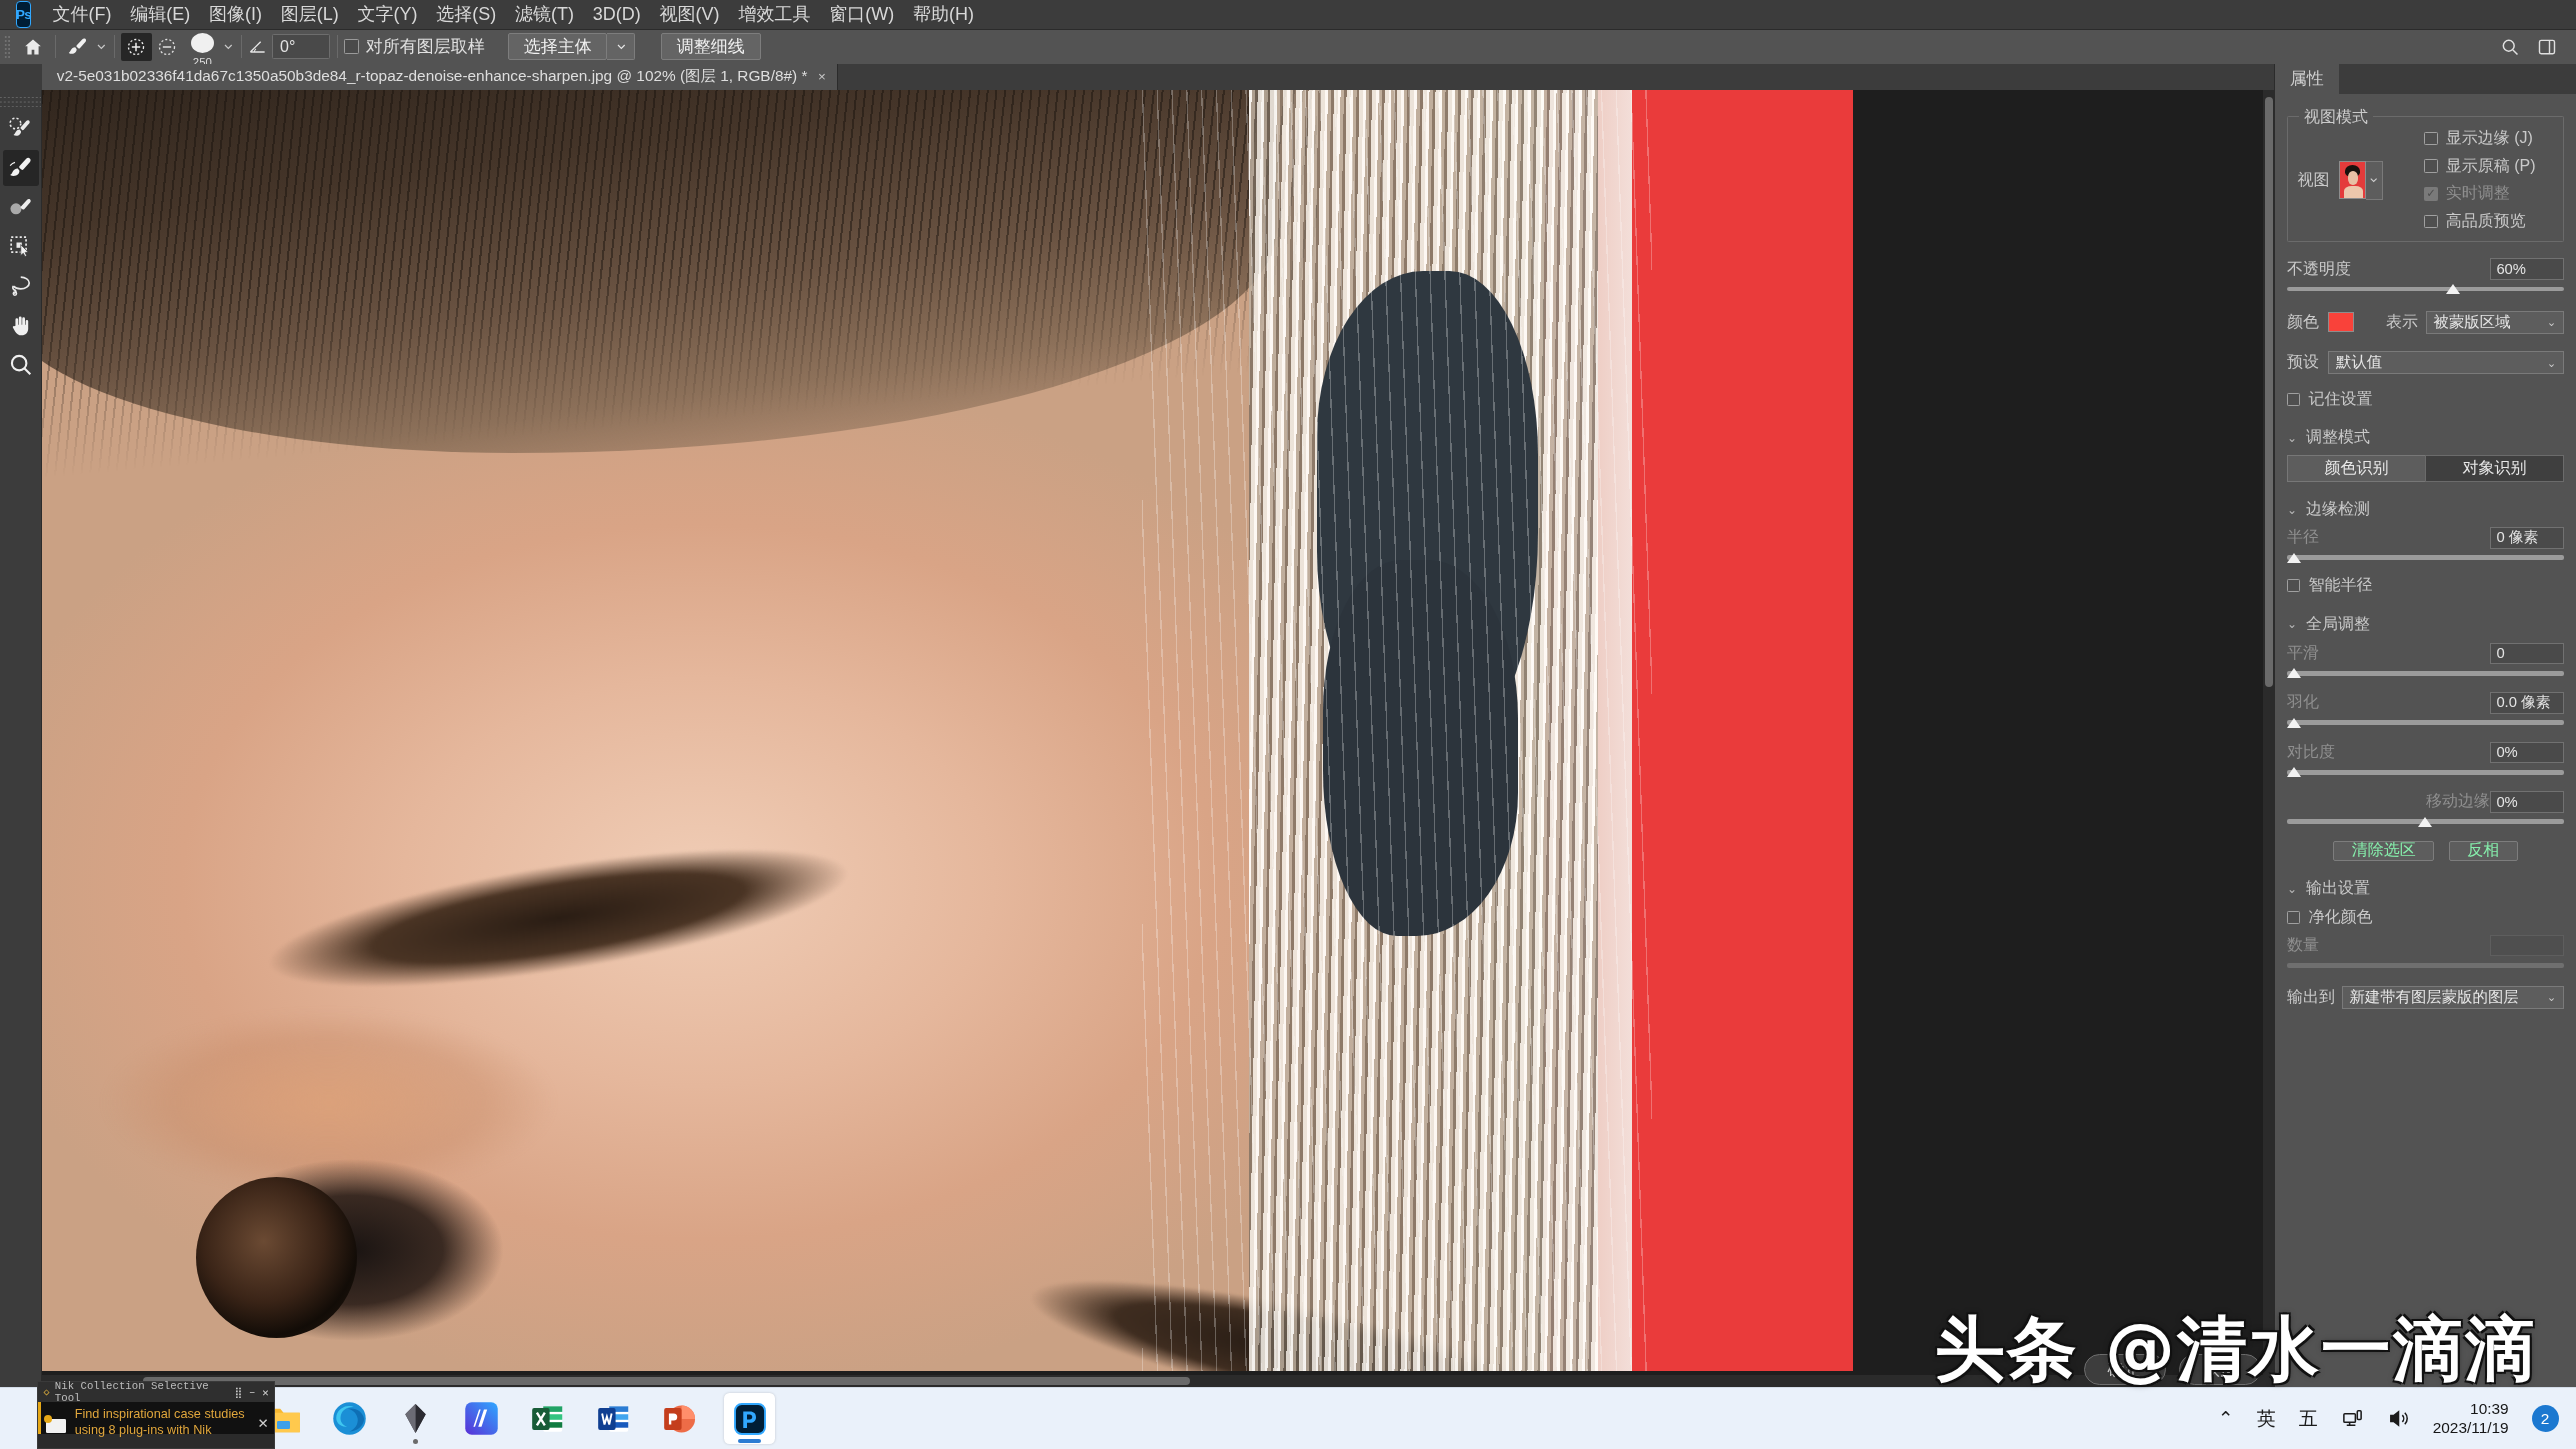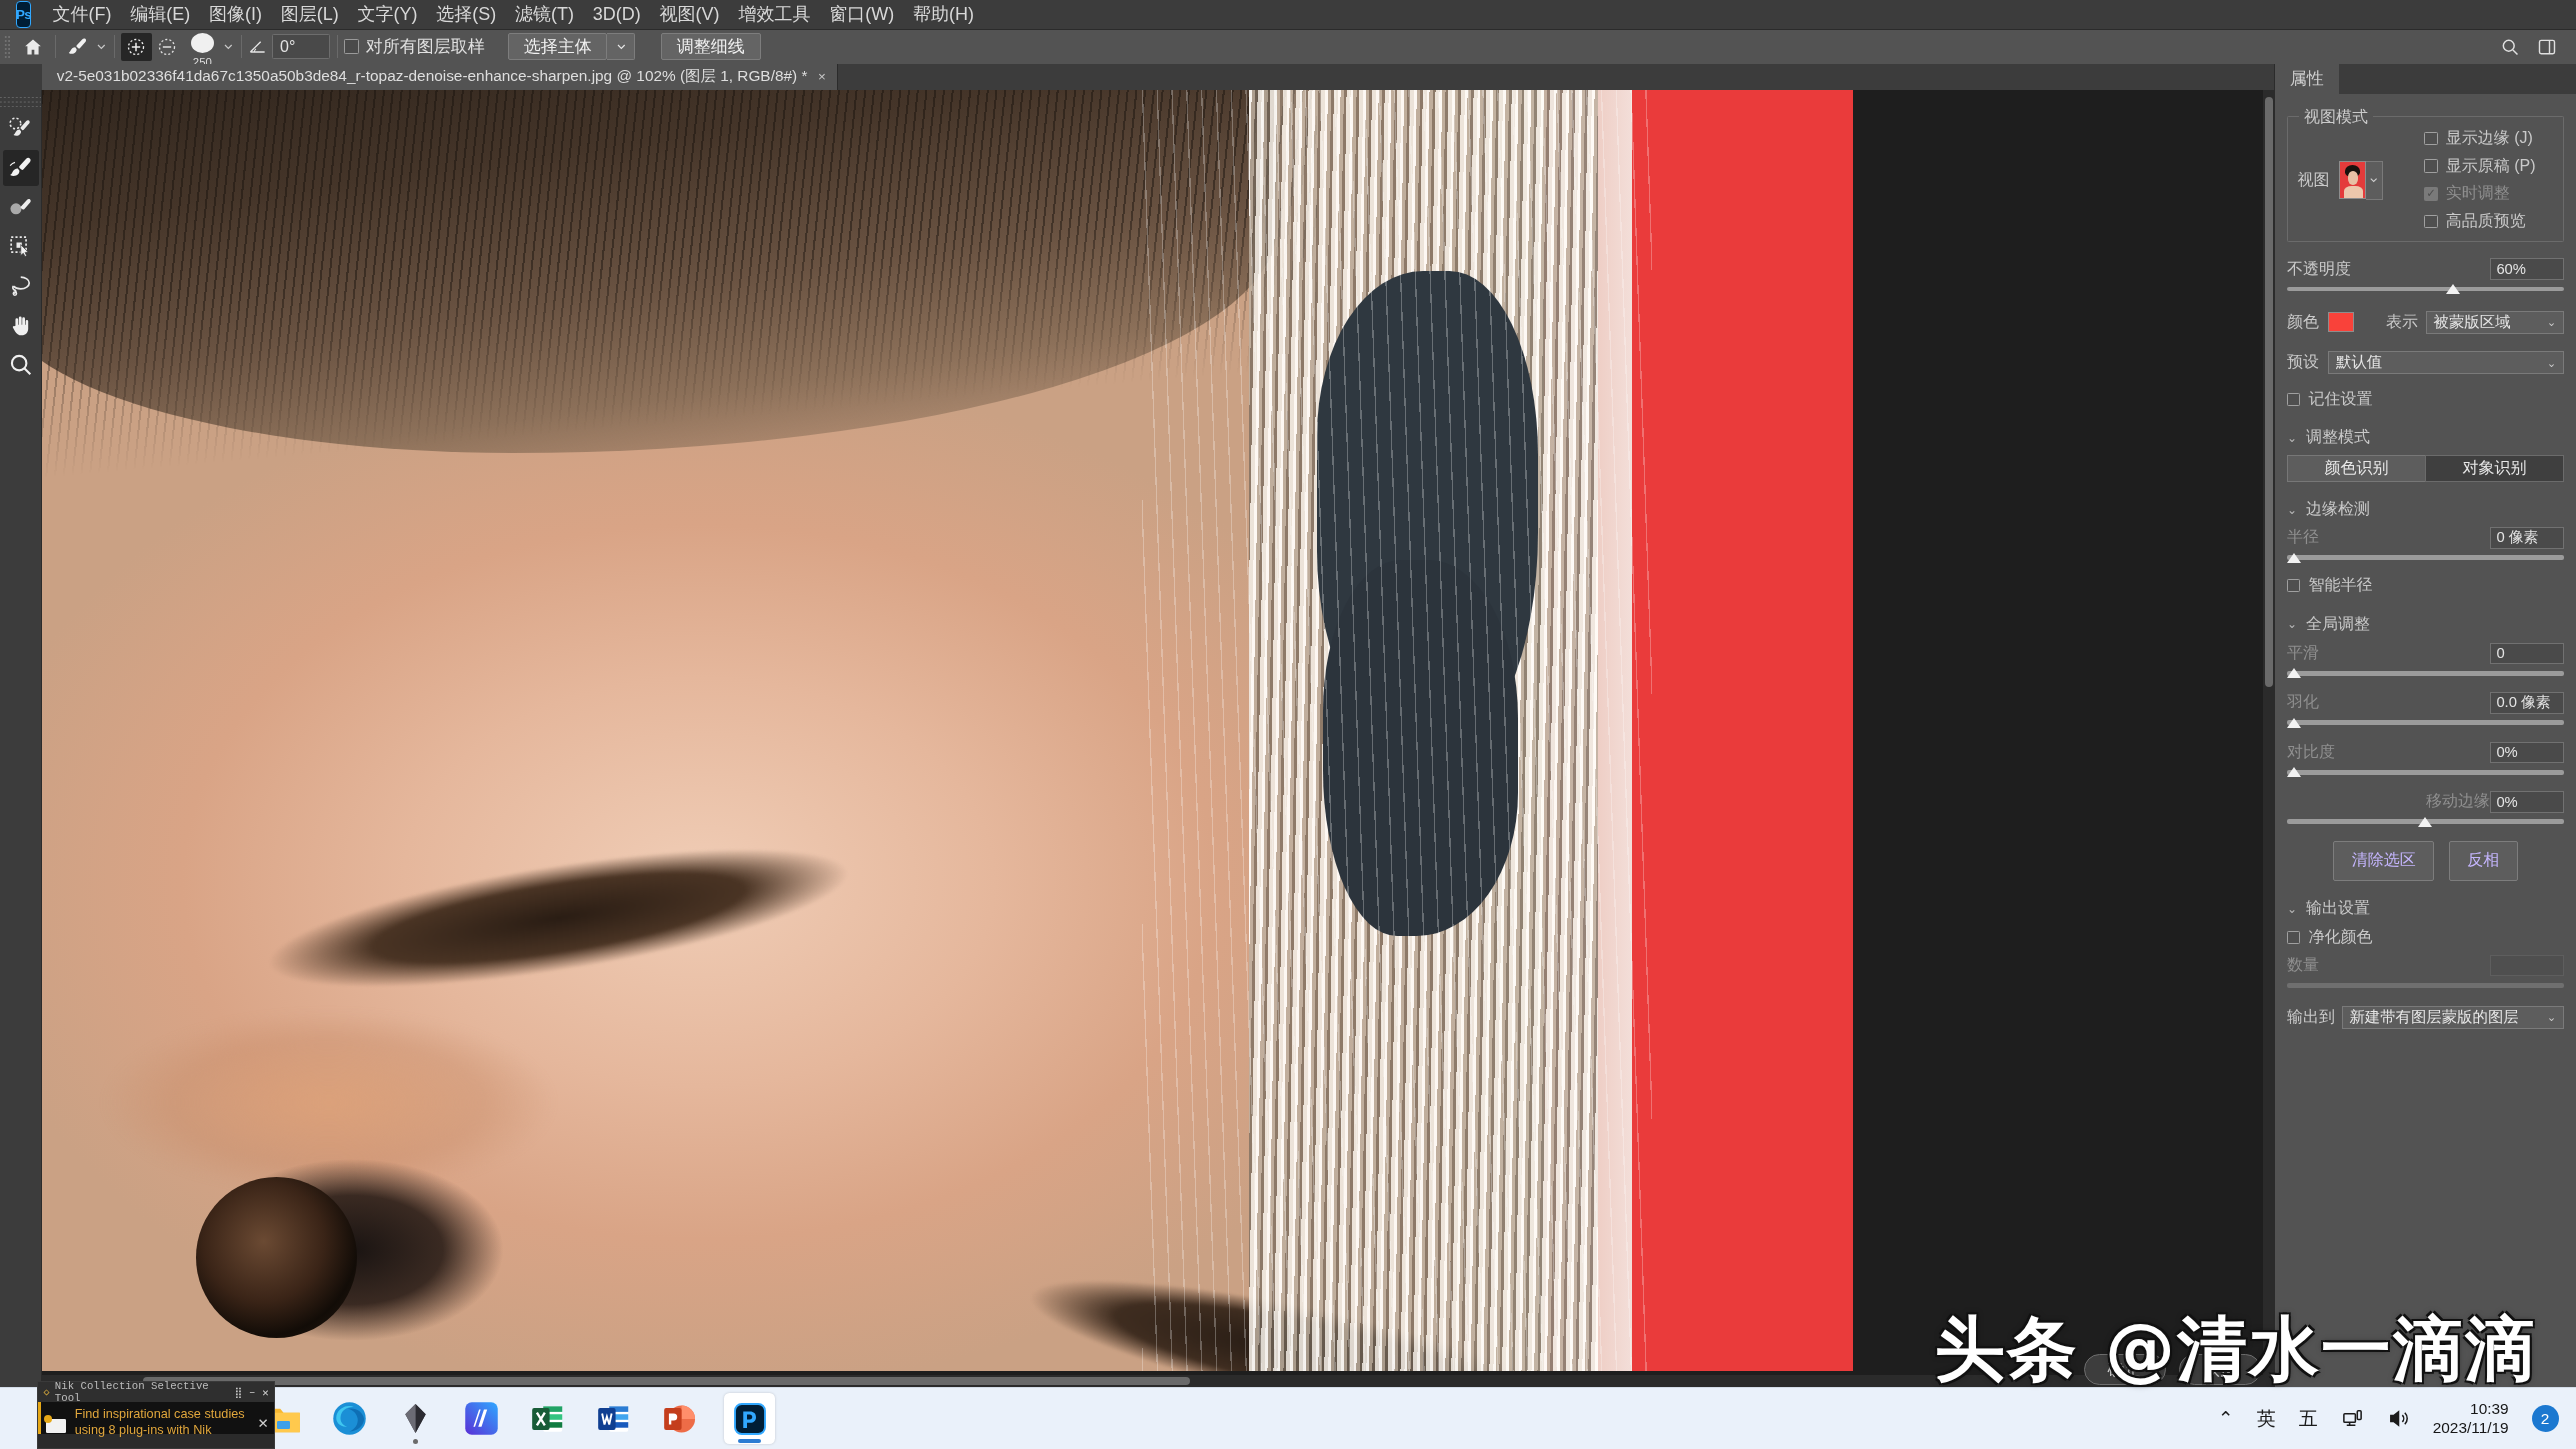--- a/index.html
+++ b/index.html
@@ -297,22 +297,22 @@
   .segmented { display:flex; margin-top:6.7px; }
   .seg {
     flex:1; height:27px; background:#5d5d5d; border:0.7px solid #777;
     display:flex; align-items:center; justify-content:center;
     font-size:16px; color:#e8e8e8;
   }
   .seg.active { background:#3f3f3f; border-color:#6b6b6b; }
   .seg:first-child { border-right:none; }
   .btnrow { display:flex; justify-content:center; gap:14.8px; margin-top:12px; }
   .pbtn {
-    height:40px; background:#5d5d5d; border:0.7px solid #7d7d7d; border-radius:2px;
-    color:#c4b5fd; font-size:16px; padding:0 17.4px;
+    height:20px; background:#5d5d5d; border:0.7px solid #7d7d7d; border-radius:2px;
+    color:#86efac; font-size:16px; padding:0 17.4px;
     display:flex; align-items:center;
   }
   .swatch { width:25.5px; height:20px; background:#f9423a; border:0.7px solid #8d8d8d; }
 
   
   .nik-panel {
     position:absolute; left:37px; top:1381px; width:238px; height:68px;
     background:#2b2b2b; border:0.7px solid #3a3a3a; z-index:40;
   }
   .nik-title {

